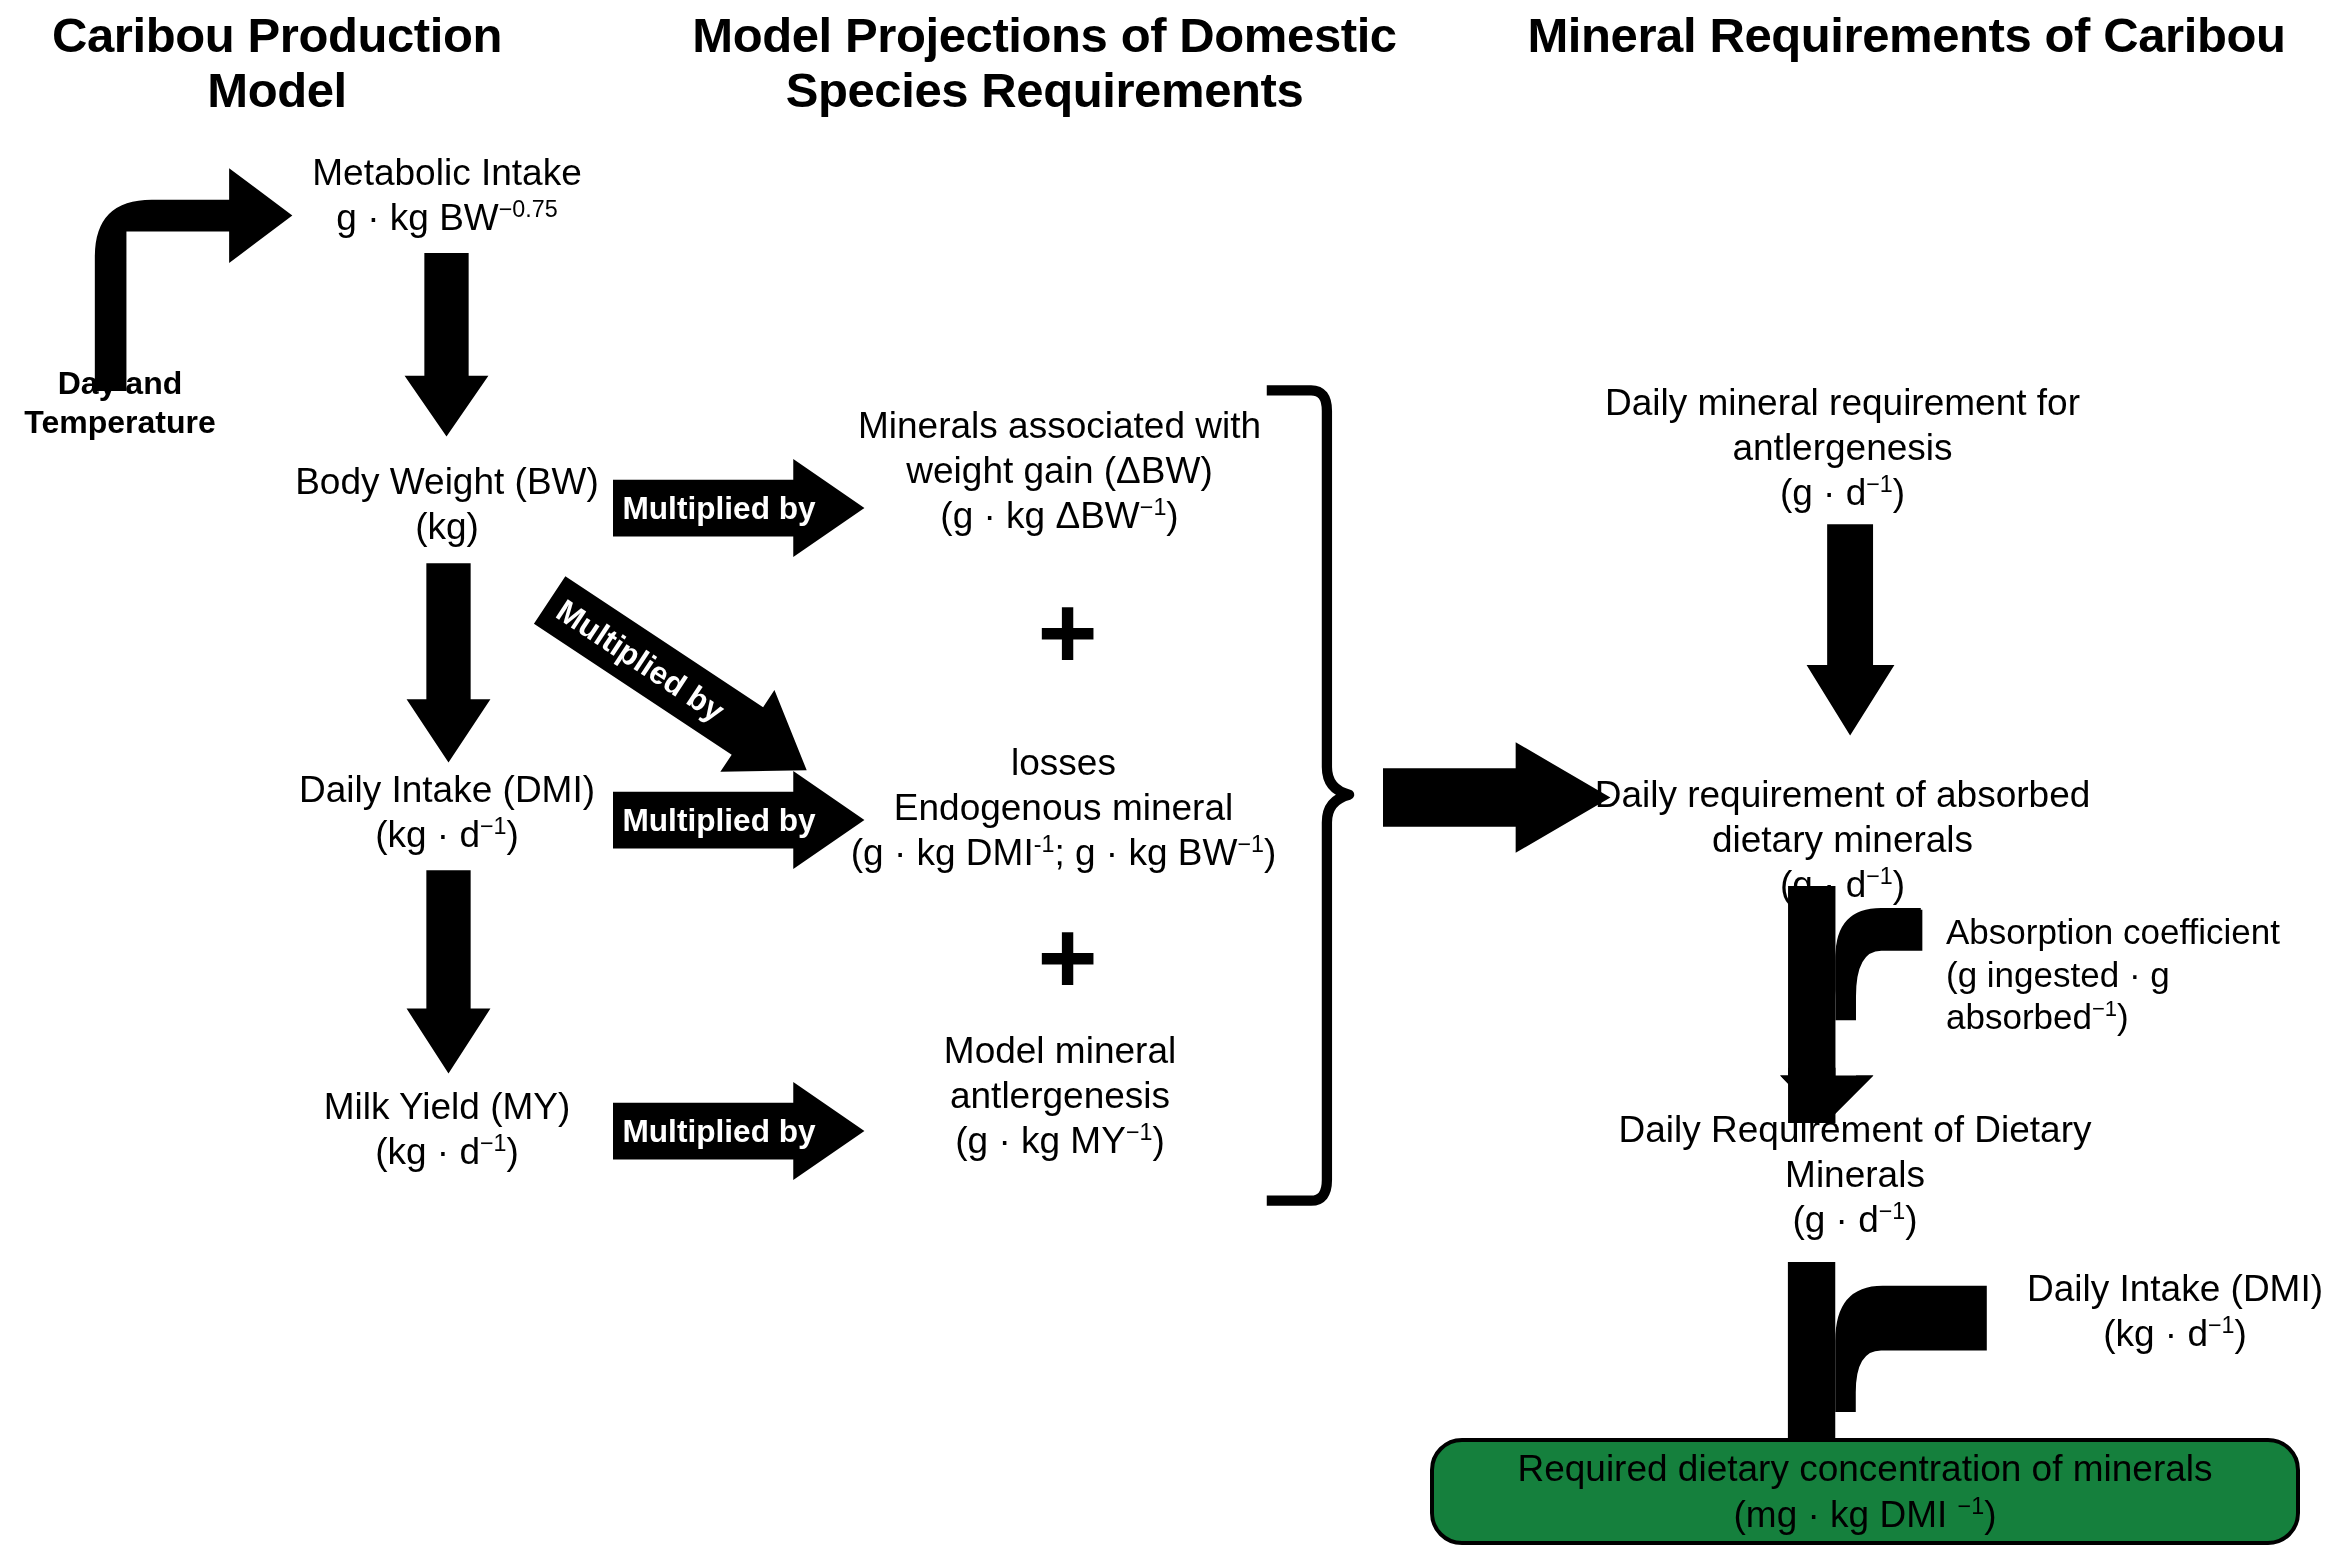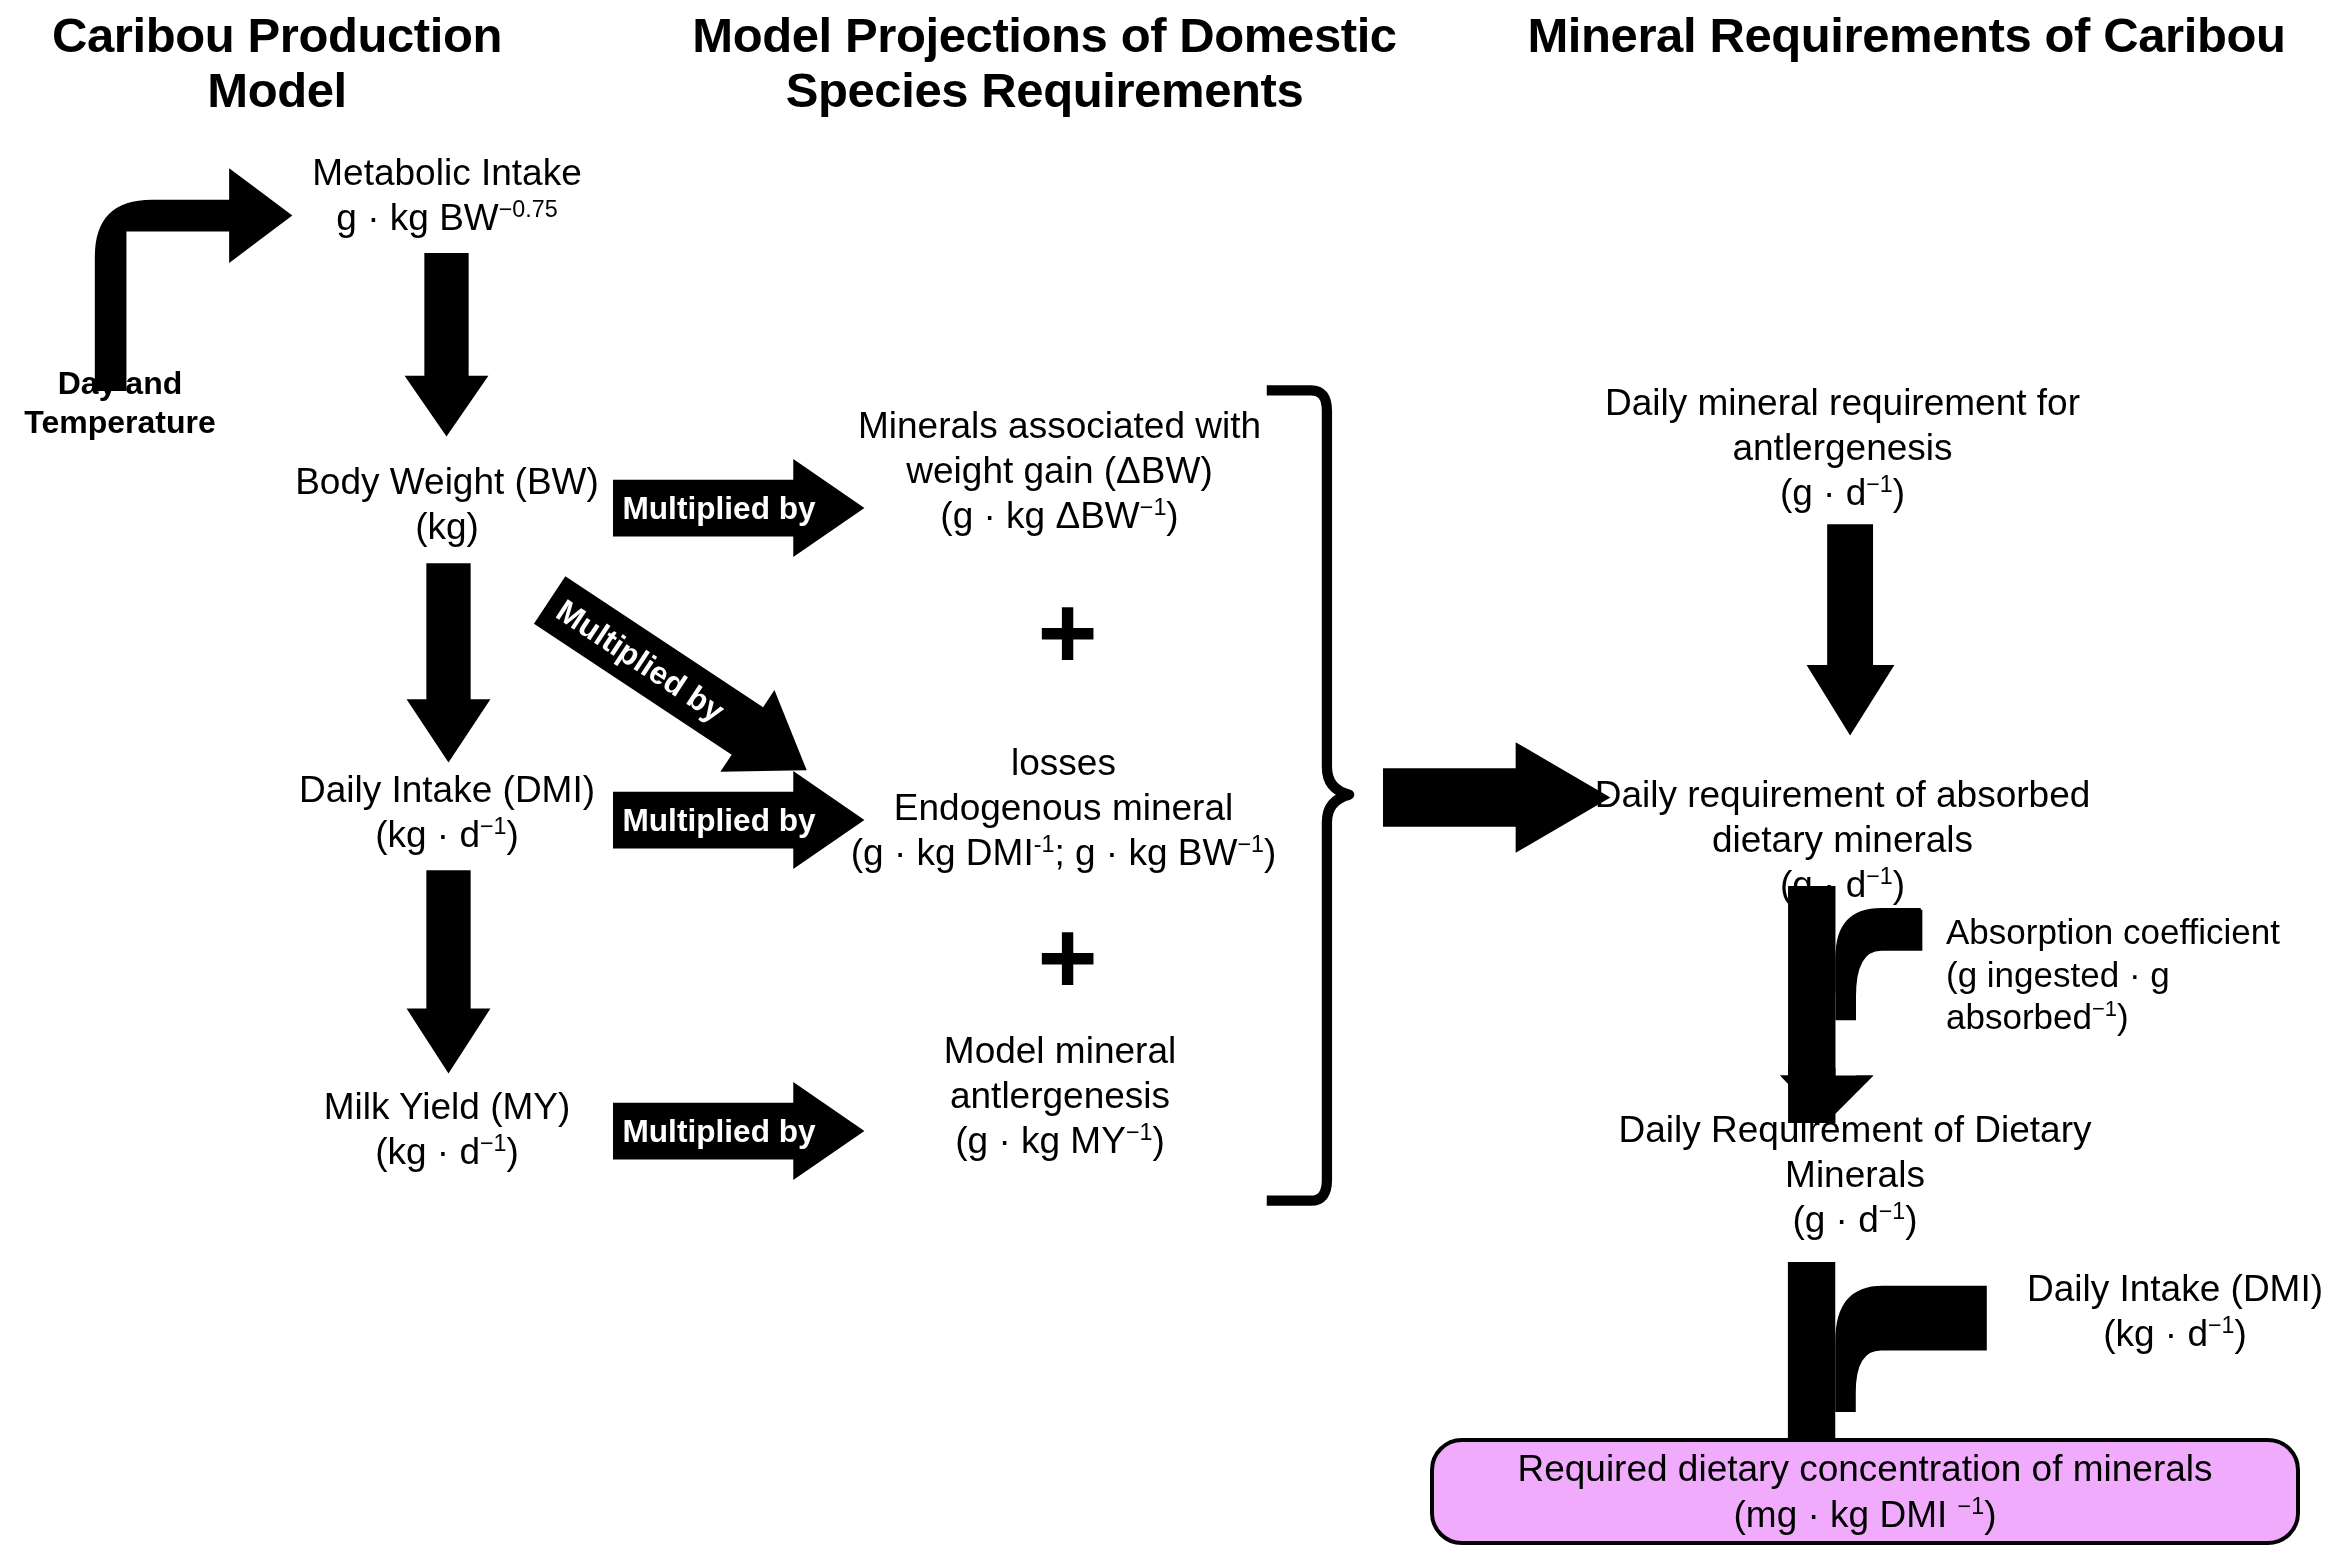--- a/index.html
+++ b/index.html
@@ -20,21 +20,21 @@
   .small{
     font-size:32px;line-height:1.22;
   }
   sup{font-size:0.63em;vertical-align:super;line-height:0;}
   svg{display:block;overflow:visible;}
   .arrowlabel{
     fill:#ffffff;font-family:"Liberation Sans","DejaVu Sans",sans-serif;
     font-weight:bold;font-size:40px;
   }
   .rbox{
-    border:4px solid #000;border-radius:32px;background:#f0abfc;
+    border:4px solid #000;border-radius:32px;background:#15803d;
     display:flex;align-items:center;justify-content:center;
   }
 </style>
 </head>
 <body>
 
 <div class="abs hdr ctr" style="left:16px;top:8px;width:522px;">Caribou Production Model</div>
 
 <div class="abs hdr ctr" style="left:633px;top:8px;width:823px;">Model Projections of Domestic Species Requirements</div>
 

